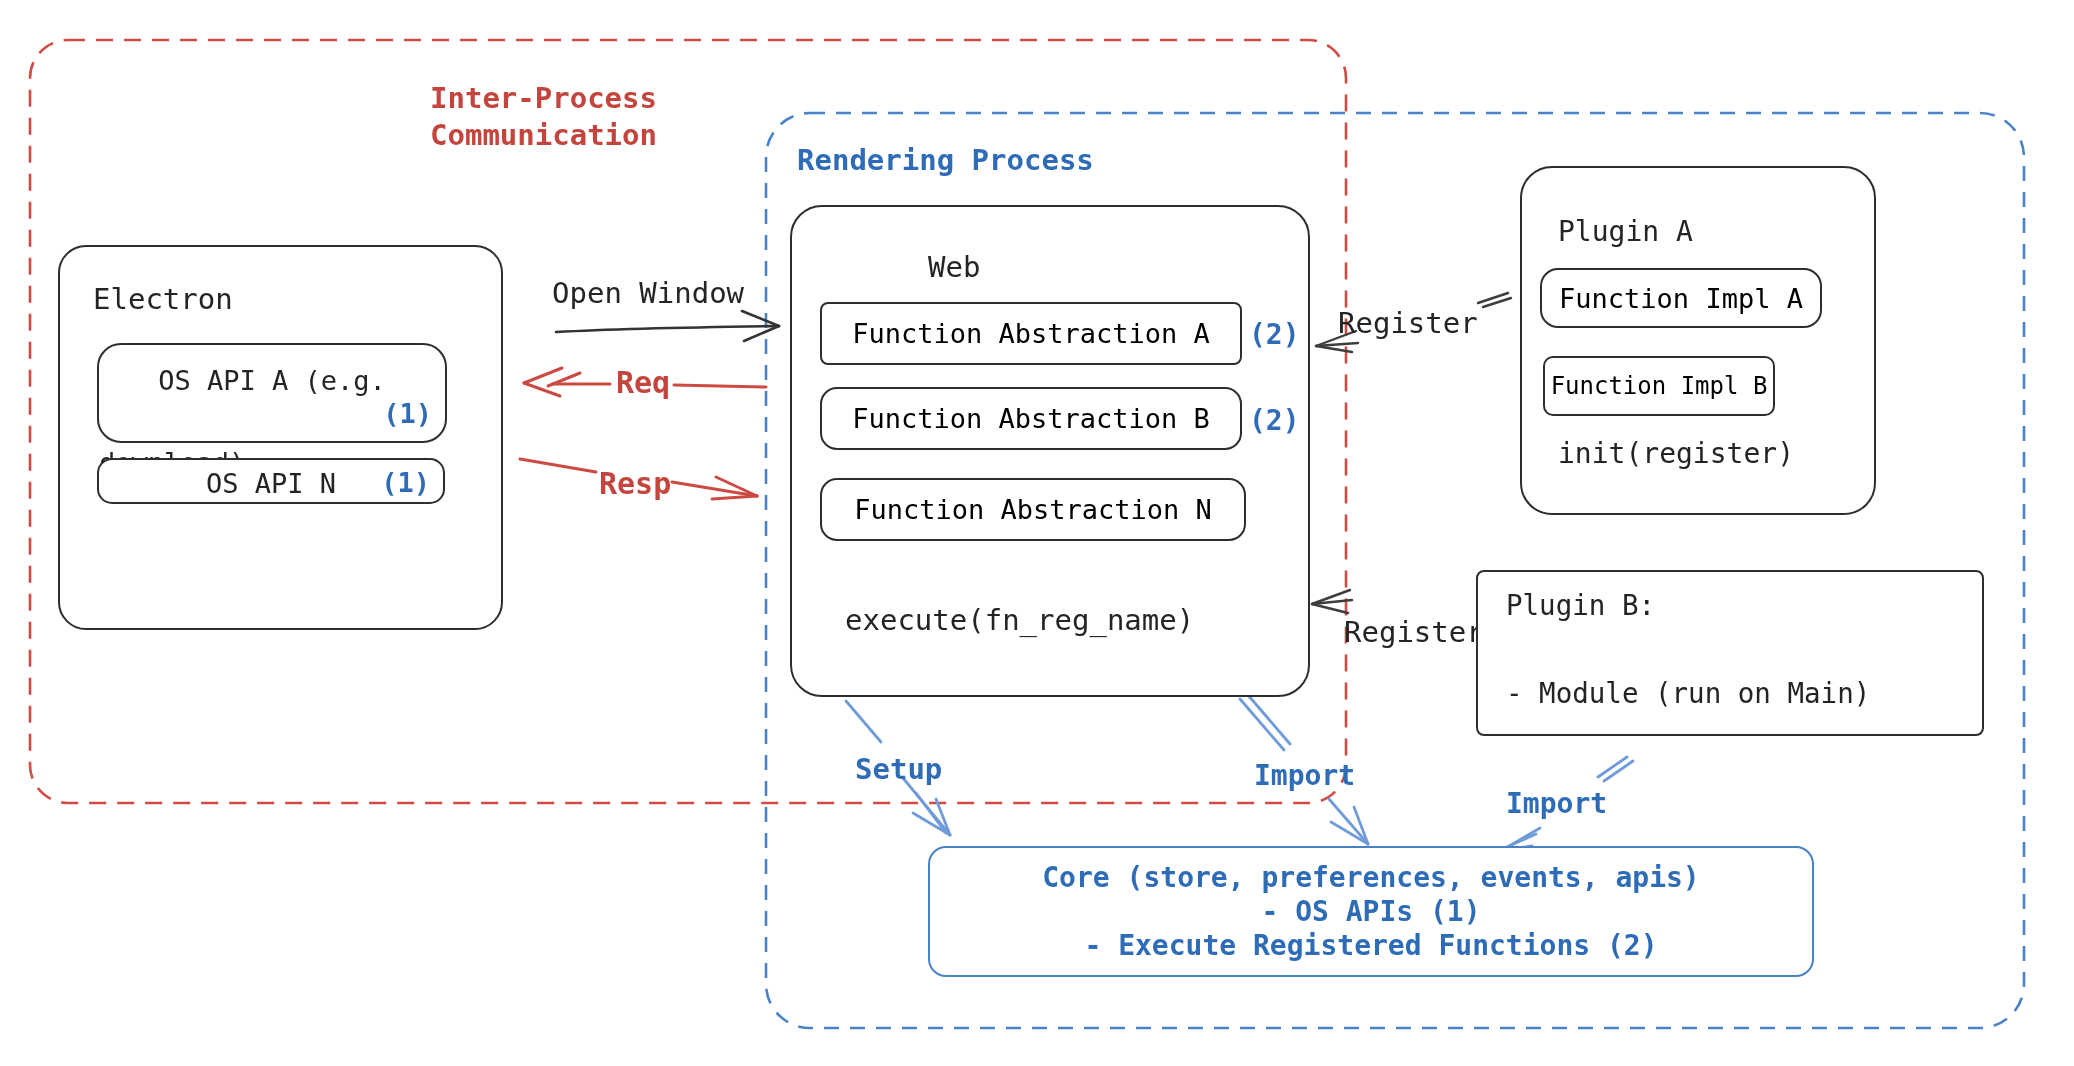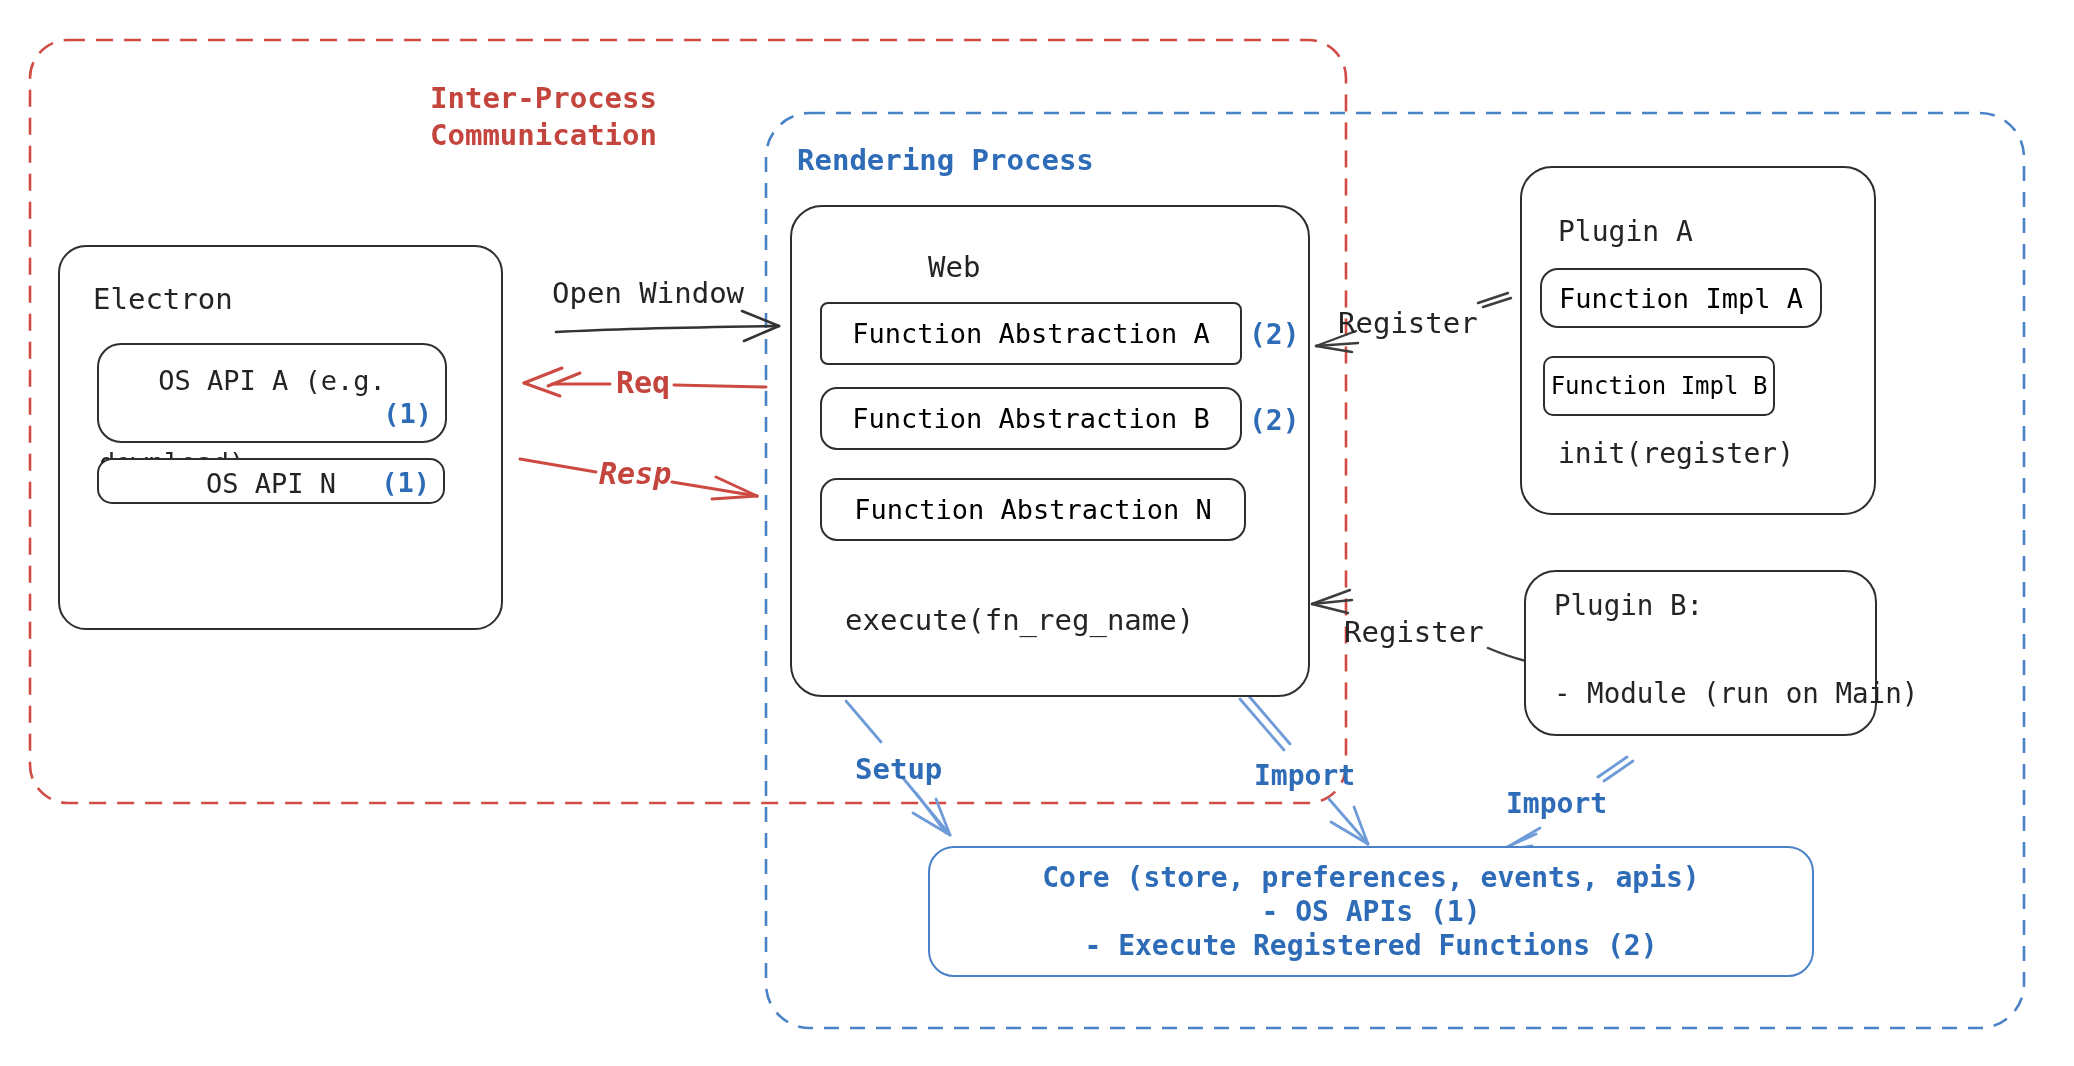--- a/index.html
+++ b/index.html
@@ -22,21 +22,21 @@
   .mono28{font-size:28px;line-height:32px;}
   .mono27{font-size:27px;line-height:31px;}
   .red-bold{color:#c4453e;font-weight:bold;}
   .blue-bold{color:#2e6cb8;font-weight:bold;}
   .badge{position:absolute;color:#2e6cb8;font-weight:bold;font-size:27px;}
   .centered{display:flex;align-items:center;justify-content:center;text-align:center;}
   .ipc-label{font-size:29px;line-height:37px;font-weight:bold;color:#c4453e;white-space:pre;}
   .core-box{
     position:absolute;
     border:2.2px solid #4a82c8;
-    border-radius:26px;
+    border-radius:18px;
     box-sizing:border-box;
     color:#2e6cb8;font-weight:bold;
     font-size:28px;line-height:34px;
     text-align:center;
     padding-top:13px;
     background:#ffffff;
   }
 </style>
 </head>
 <body>
@@ -127,21 +127,21 @@
     <div class="badge" style="right:13px;top:53px;">(1)</div>
   </div>
 
   <div class="box" style="left:97px;top:458px;width:348px;height:46px;border-radius:15px;">
     <div class="label mono27" style="left:0;top:8px;width:100%;text-align:center;">OS API N</div>
     <div class="badge" style="right:13px;top:7px;">(1)</div>
   </div>
 
   <div class="label mono29" style="left:552px;top:277px;">Open Window</div>
   <div class="label red-bold" style="left:616px;top:365px;font-size:30px;">Req</div>
-  <div class="label red-bold" style="left:599px;top:456px;font-size:30px;font-style:italic;">Resp</div>
+  <div class="label red-bold" style="left:599px;top:466px;font-size:30px;">Resp</div>
 
   <div class="box" style="left:790px;top:205px;width:520px;height:492px;border-radius:32px;"></div>
   <div class="label mono29" style="left:928px;top:251px;">Web</div>
 
   <div class="box centered mono27" style="left:820px;top:302px;width:422px;height:63px;border-radius:8px;">Function Abstraction A</div>
   <div class="badge" style="left:1249px;top:318px;font-size:28px;">(2)</div>
 
   <div class="box centered mono27" style="left:820px;top:387px;width:422px;height:63px;border-radius:17px;">Function Abstraction B</div>
   <div class="badge" style="left:1249px;top:404px;font-size:28px;">(2)</div>
 
@@ -152,21 +152,21 @@
   <div class="label mono29" style="left:1338px;top:307px;">Register</div>
   <div class="label mono29" style="left:1344px;top:616px;">Register</div>
 
   <div class="box" style="left:1520px;top:166px;width:356px;height:349px;border-radius:32px;">
     <div class="label mono28" style="left:36px;top:48px;">Plugin A</div>
     <div class="box centered" style="left:18px;top:100px;width:282px;height:60px;border-radius:18px;font-size:27px;">Function Impl A</div>
     <div class="box centered" style="left:21px;top:188px;width:232px;height:60px;border-radius:10px;font-size:24px;">Function Impl B</div>
     <div class="label mono28" style="left:36px;top:270px;">init(register)</div>
   </div>
 
-  <div class="box" style="left:1524px;top:570px;width:353px;height:166px;border-radius:32px;">
+  <div class="box" style="left:1476px;top:570px;width:508px;height:166px;border-radius:8px;">
     <div class="label" style="left:28px;top:17px;font-size:27.5px;">Plugin B:</div>
     <div class="label" style="left:28px;top:105px;font-size:27.5px;">- Module (run on Main)</div>
   </div>
 
   <div class="label mono29 blue-bold" style="left:855px;top:753px;">Setup</div>
   <div class="label mono28 blue-bold" style="left:1254px;top:760px;">Import</div>
   <div class="label mono28 blue-bold" style="left:1506px;top:788px;">Import</div>
 
   <div class="core-box" style="left:928px;top:846px;width:886px;height:131px;">
     <div>Core (store, preferences, events, apis)</div>

